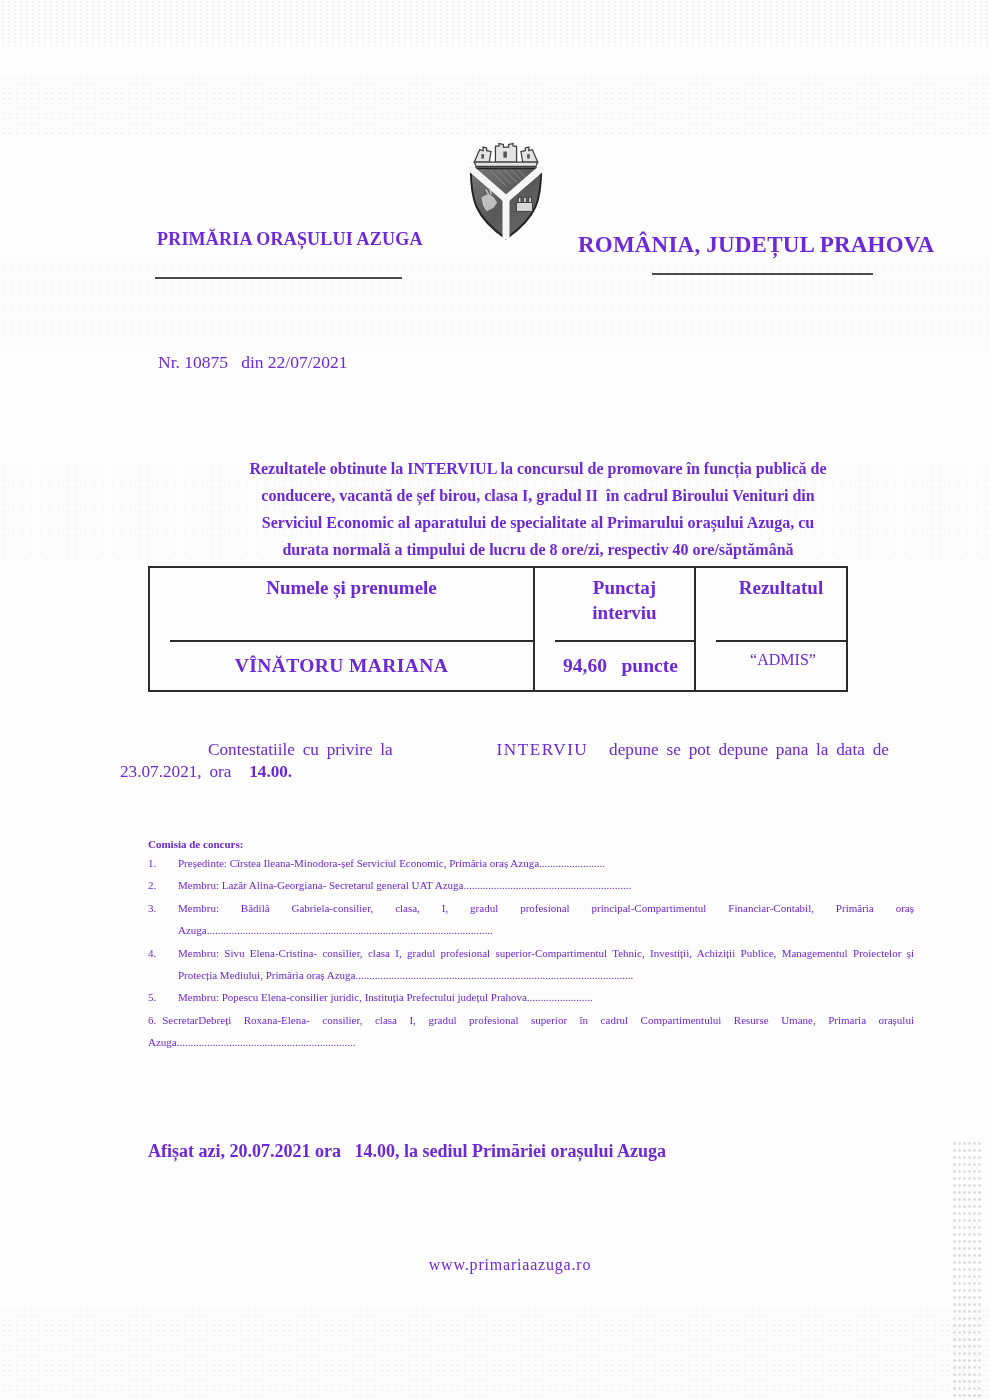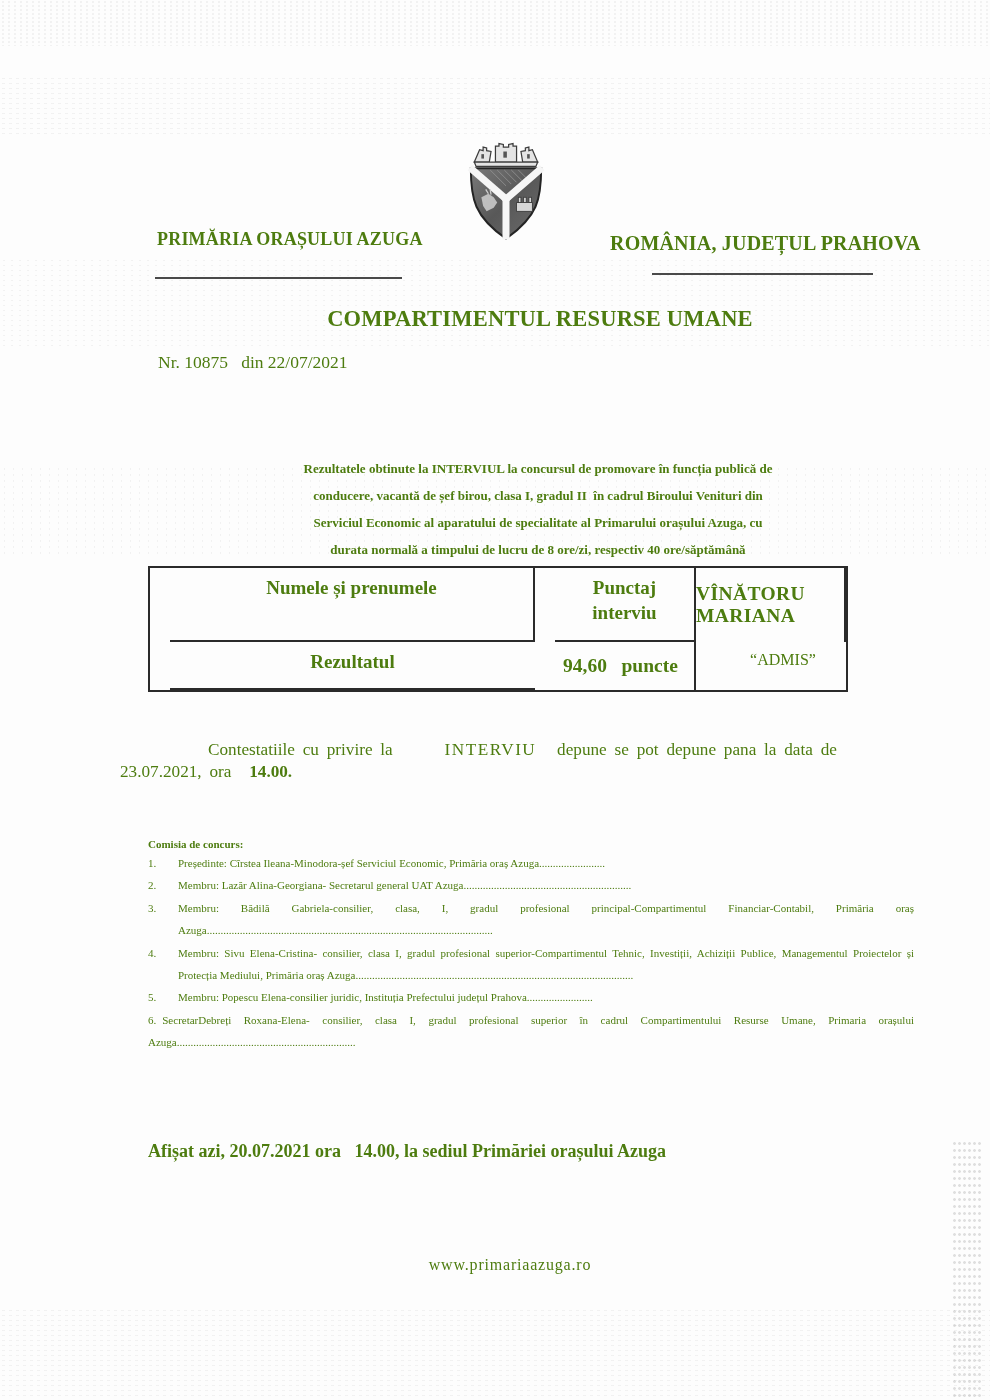--- a/index.html
+++ b/index.html
@@ -1,66 +1,66 @@
 <!DOCTYPE html>
 <html><head>
 <meta charset="utf-8">
 <style>
   html,body{margin:0;padding:0;background:#e9e9e9;}
   .page{
     position:relative;width:990px;height:1400px;background:#fdfdfd;
-    font-family:"Liberation Serif", serif;color:#4d7c0f;overflow:hidden;
+    font-family:"Liberation Serif", serif;color:#6d28d9;overflow:hidden;
     margin:0 auto;
   }
   
   .noise{position:absolute;pointer-events:none;
     background-image:radial-gradient(rgba(50,50,50,0.055) 1px, transparent 1.2px);
     background-size:6px 4px;}
   .noise.b1{top:0;left:0;right:0;height:46px;}
   .noise.b2{top:76px;left:0;right:0;height:60px;background-size:7px 5px;}
   .noise.b3{top:258px;left:0;right:0;height:92px;background-size:8px 5px;}
   .noise.b4{top:466px;left:0;right:0;height:90px;background-size:9px 6px;}
   .noise.b5{top:1308px;left:0;right:0;height:92px;background-size:7px 5px;}
   .noise.strip{top:1140px;left:952px;width:30px;height:260px;
     background-image:radial-gradient(rgba(70,70,70,0.16) 1px, transparent 1.4px);
     background-size:5px 7px;}
   
   .crest{position:absolute;left:462px;top:142px;width:88px;height:100px;}
   
   .hdr-left{position:absolute;left:157px;top:229px;font-weight:bold;font-size:18px;letter-spacing:0.2px;}
-  .hdr-right{position:absolute;left:610px;top:232px;font-weight:bold;font-size:20px;letter-spacing:0.2px;font-family:Liberation Serif, serif;}
+  .hdr-right{position:absolute;left:578px;top:232px;font-weight:bold;font-size:23px;letter-spacing:0.2px;font-family:Liberation Serif, serif;}
   .rule{position:absolute;height:2px;background:#4a4a4a;}
   .rule.left{left:155px;top:277px;width:247px;}
   .rule.right{left:652px;top:273px;width:221px;}
   
   .title{position:absolute;left:140px;top:306px;width:800px;text-align:center;
     font-weight:bold;font-size:22.5px;letter-spacing:0.2px;}
   .docno{position:absolute;left:158px;top:352px;font-size:17.5px;white-space:pre-wrap;text-align:center;}
   
   .intro{position:absolute;left:138px;top:455px;width:800px;text-align:center;
-    font-weight:bold;font-size:13px;line-height:27px;}
+    font-weight:bold;font-size:16px;line-height:27px;}
   .intro div{white-space:pre-wrap;}
   
   .rtable{position:absolute;left:148px;top:566px;display:grid;
     grid-template-columns:385px 161px 150px;grid-template-rows:74px 48px;
     border:2px solid #2b2b2b;background:transparent;}
   .cell{border-right:2px solid #2b2b2b;border-bottom:2px solid #2b2b2b;
     display:flex;justify-content:center;}
   .cell.lastcol{border-right:none;}
   .cell.lastrow{border-bottom:none;}
   .th{font-weight:bold;font-size:19px;align-items:flex-start;padding-top:7px;text-align:center;line-height:25px;margin-left:20px;}
   .th .wrapnarrow{display:inline-block;max-width:104px;}
   .td-name{font-weight:bold;font-size:19.5px;align-items:center;letter-spacing:0.4px;}
   .td-score{font-weight:bold;font-size:19.5px;align-items:center;justify-content:flex-start;
     padding-left:28px;white-space:pre-wrap;}
   .td-result{font-size:16px;align-items:flex-start;padding-top:9px;padding-left:24px;}
   
   .contest{position:absolute;left:120px;top:739px;width:800px;font-size:17.2px;line-height:22px;word-spacing:3.5px;}
   .contest .p1{display:inline-block;margin-left:88px;}
-  .contest .p2{display:inline-block;margin-left:44px;letter-spacing:1.5px;}
+  .contest .p2{display:inline-block;margin-left:96px;letter-spacing:1.5px;}
   .contest .p3{display:inline-block;margin-left:13px;}
   .contest .time{font-weight:bold;margin-left:10px;}
   
   .commission{position:absolute;left:148px;top:838px;width:766px;font-size:11px;}
   .c-title{font-weight:bold;margin-bottom:2px;}
   .c-row{display:flex;line-height:22.4px;}
   .c-no{width:30px;flex:0 0 30px;}
   .c-text{flex:1;text-align:justify;}
   .c-par{line-height:22.4px;text-align:justify;}
   .c-par .c-no-inline{margin-right:6px;}
@@ -129,37 +129,36 @@
         <rect x="76" y="62" width="3" height="6"></rect>
       </g>
     </svg>
   </div>
 
   <div class="hdr-left">PRIMĂRIA ORAȘULUI AZUGA</div>
   <div class="hdr-right">ROMÂNIA, JUDEȚUL PRAHOVA</div>
   <div class="rule left"></div>
   <div class="rule right"></div>
 
-  <div class="title">COMPARTIMENTUL RESURSE UMANE</div>
   <div class="docno">Nr. 10875   din 22/07/2021</div>
 
   <div class="intro">
     <div>Rezultatele obtinute la INTERVIUL la concursul de promovare în funcția publică de</div>
     <div>conducere, vacantă de șef birou, clasa I, gradul II  în cadrul Biroului Venituri din</div>
     <div>Serviciul Economic al aparatului de specialitate al Primarului orașului Azuga, cu</div>
     <div>durata normală a timpului de lucru de 8 ore/zi, respectiv 40 ore/săptămână</div>
   </div>
 
   <div class="rtable">
     <div class="cell th">Numele și prenumele</div>
     <div class="cell th">
       <span class="wrapnarrow">Punctaj interviu</span>
     </div>
+    <div class="cell th lastcol">Rezultatul</div>
     <div class="cell td-name lastrow">VÎNĂTORU MARIANA</div>
-    <div class="cell th lastcol">Rezultatul</div>
     <div class="cell td-score lastrow">94,60   puncte</div>
     <div class="cell td-result lastcol lastrow">“ADMIS”</div>
   </div>
 
   <div class="contest">
     <div>
       <span class="p1">Contestatiile cu privire la</span>
       <span class="p2">INTERVIU</span>
       <span class="p3">depune se pot depune pana la data de</span>
     </div>

